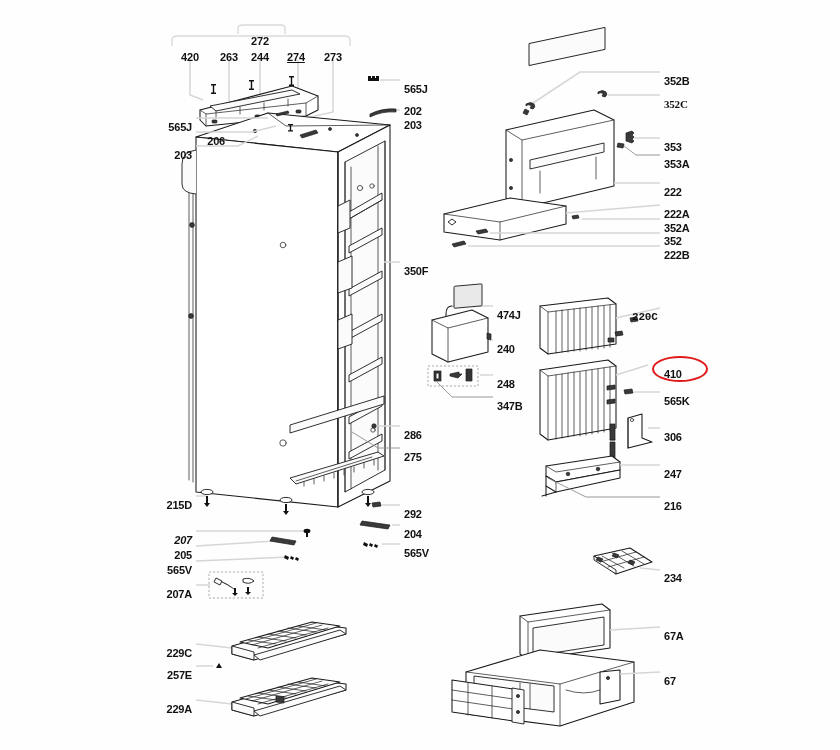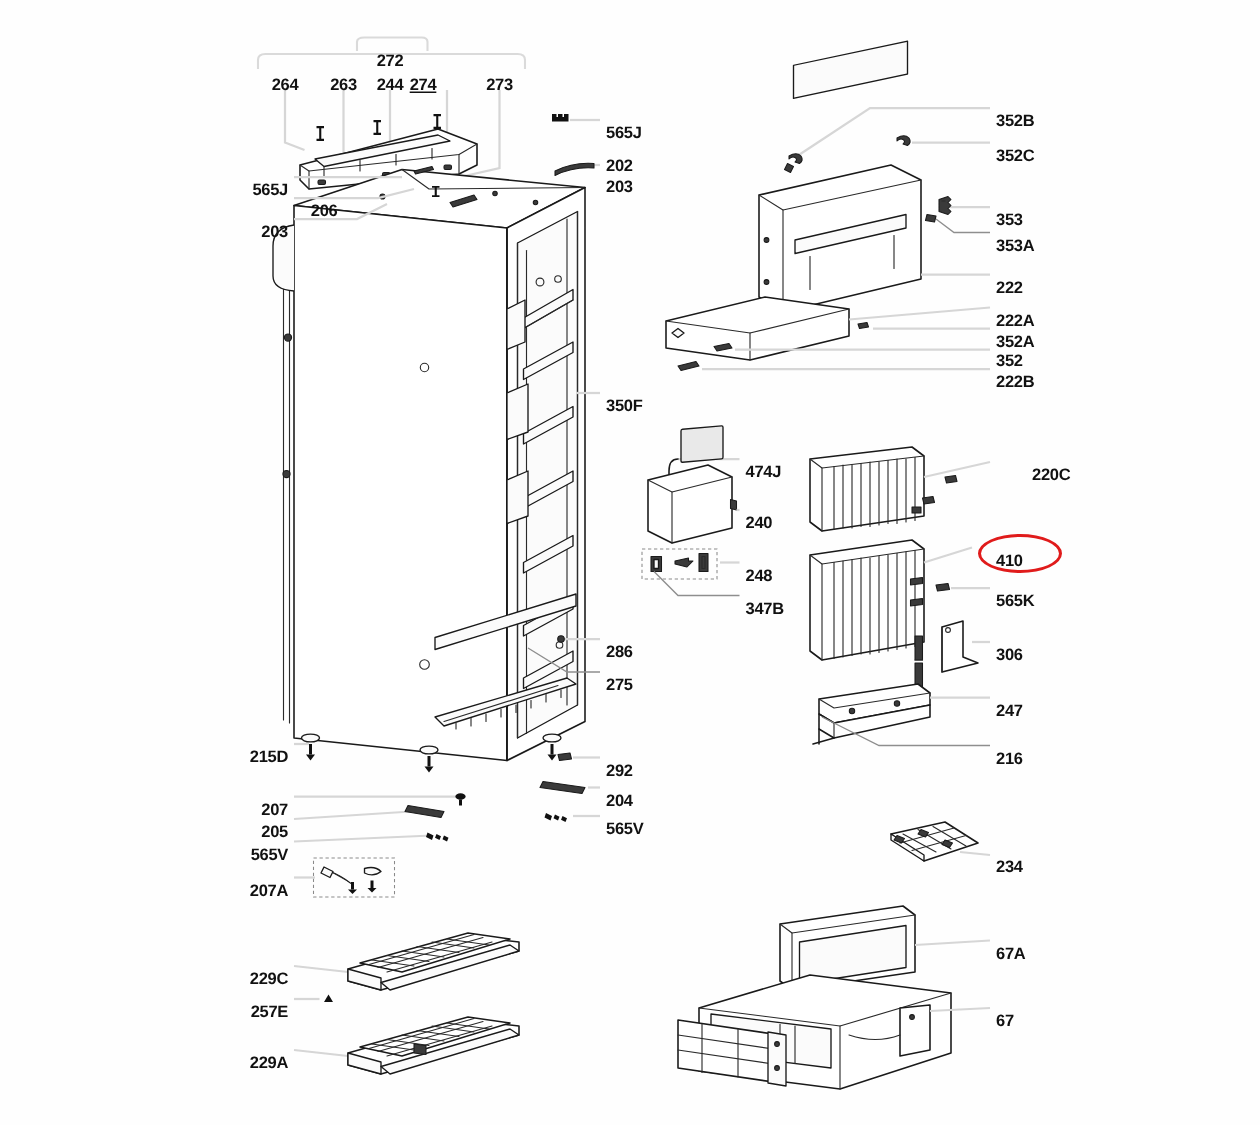--- a/index.html
+++ b/index.html
@@ -440,60 +440,60 @@
       <path class="fd" d="M362 521 l28 4 l-2 4 l-28 -4 z"></path>
       <path class="fk" d="M364 542 l4 2 l-1 3 l-4 -2 z"></path>
       <path class="fk" d="M370 543 l3 1.5 l-1 2.5 l-3 -1.5 z"></path>
       <path class="fk" d="M375 544 l3 1.5 l-1 2.5 l-3 -1.5 z"></path>
       <path class="lead" d="M400 544 L382 544"></path>
     </g>
 
   </svg>
 
   <div id="labels-layer">
-      <div class="part-label" style="top: 52px; left: 190px; transform: translateX(-50%);">264</div>
+      <div class="part-label" style="top: 52px; left: 190px; transform: translateX(-50%);">420</div>
       <div class="part-label" style="top: 52px; left: 229px; transform: translateX(-50%);">263</div>
       <div class="part-label" style="top: 36px; left: 260px; transform: translateX(-50%);">272</div>
       <div class="part-label" style="top: 52px; left: 260px; transform: translateX(-50%);">244</div>
-      <div class="part-label" style="top: 52px; left: 282px; transform: translateX(-50%); text-decoration: underline;">274</div>
+      <div class="part-label" style="top: 52px; left: 296px; transform: translateX(-50%); text-decoration: underline;">274</div>
       <div class="part-label" style="top: 52px; left: 333px; transform: translateX(-50%);">273</div>
       <div class="part-label lbl-right" style="top: 122px; left: 192px;">565J</div>
       <div class="part-label lbl-right" style="top: 136px; left: 192px; margin-left: 33px;">206</div>
       <div class="part-label lbl-right" style="top: 150px; left: 192px;">203</div>
       <div class="part-label lbl-right" style="top: 500px; left: 192px;">215D</div>
-      <div class="part-label lbl-right" style="top: 535px; left: 192px;">207</div>
+      <div class="part-label lbl-right" style="top: 535px; left: 192px; font-style: italic;">207</div>
       <div class="part-label lbl-right" style="top: 550px; left: 192px;">205</div>
       <div class="part-label lbl-right" style="top: 565px; left: 192px;">565V</div>
       <div class="part-label lbl-right" style="top: 589px; left: 192px;">207A</div>
       <div class="part-label lbl-right" style="top: 648px; left: 192px;">229C</div>
       <div class="part-label lbl-right" style="top: 670px; left: 192px;">257E</div>
       <div class="part-label lbl-right" style="top: 704px; left: 192px;">229A</div>
       <div class="part-label" style="top: 84px; left: 404px;">565J</div>
       <div class="part-label" style="top: 106px; left: 404px;">202</div>
       <div class="part-label" style="top: 120px; left: 404px;">203</div>
       <div class="part-label" style="top: 266px; left: 404px;">350F</div>
       <div class="part-label" style="top: 310px; left: 497px;">474J</div>
       <div class="part-label" style="top: 344px; left: 497px;">240</div>
       <div class="part-label" style="top: 379px; left: 497px;">248</div>
       <div class="part-label" style="top: 401px; left: 497px;">347B</div>
       <div class="part-label" style="top: 430px; left: 404px;">286</div>
       <div class="part-label" style="top: 452px; left: 404px;">275</div>
       <div class="part-label" style="top: 509px; left: 404px;">292</div>
       <div class="part-label" style="top: 529px; left: 404px;">204</div>
       <div class="part-label" style="top: 548px; left: 404px;">565V</div>
       <div class="part-label" style="top: 76px; left: 664px;">352B</div>
-      <div class="part-label" style="top: 99px; left: 664px;">352C</div>
+      <div class="part-label" style="top: 99px; left: 664px; font-family: Liberation Serif, serif;">352C</div>
       <div class="part-label" style="top: 142px; left: 664px;">353</div>
       <div class="part-label" style="top: 159px; left: 664px;">353A</div>
       <div class="part-label" style="top: 187px; left: 664px;">222</div>
       <div class="part-label" style="top: 209px; left: 664px;">222A</div>
       <div class="part-label" style="top: 223px; left: 664px;">352A</div>
       <div class="part-label" style="top: 236px; left: 664px;">352</div>
       <div class="part-label" style="top: 250px; left: 664px;">222B</div>
-      <div class="part-label" style="top: 312px; left: 688px;">220C</div>
+      <div class="part-label" style="top: 312px; left: 632px; font-family: Liberation Mono, monospace;">220C</div>
       <div class="part-label" style="top: 369px; left: 664px;">410</div>
       <div class="part-label" style="top: 396px; left: 664px;">565K</div>
       <div class="part-label" style="top: 432px; left: 664px;">306</div>
       <div class="part-label" style="top: 469px; left: 664px;">247</div>
       <div class="part-label" style="top: 501px; left: 664px; text-align: right;">216</div>
       <div class="part-label" style="top: 573px; left: 664px;">234</div>
       <div class="part-label" style="top: 631px; left: 664px;">67A</div>
       <div class="part-label" style="top: 676px; left: 664px;">67</div>
     </div>
 

